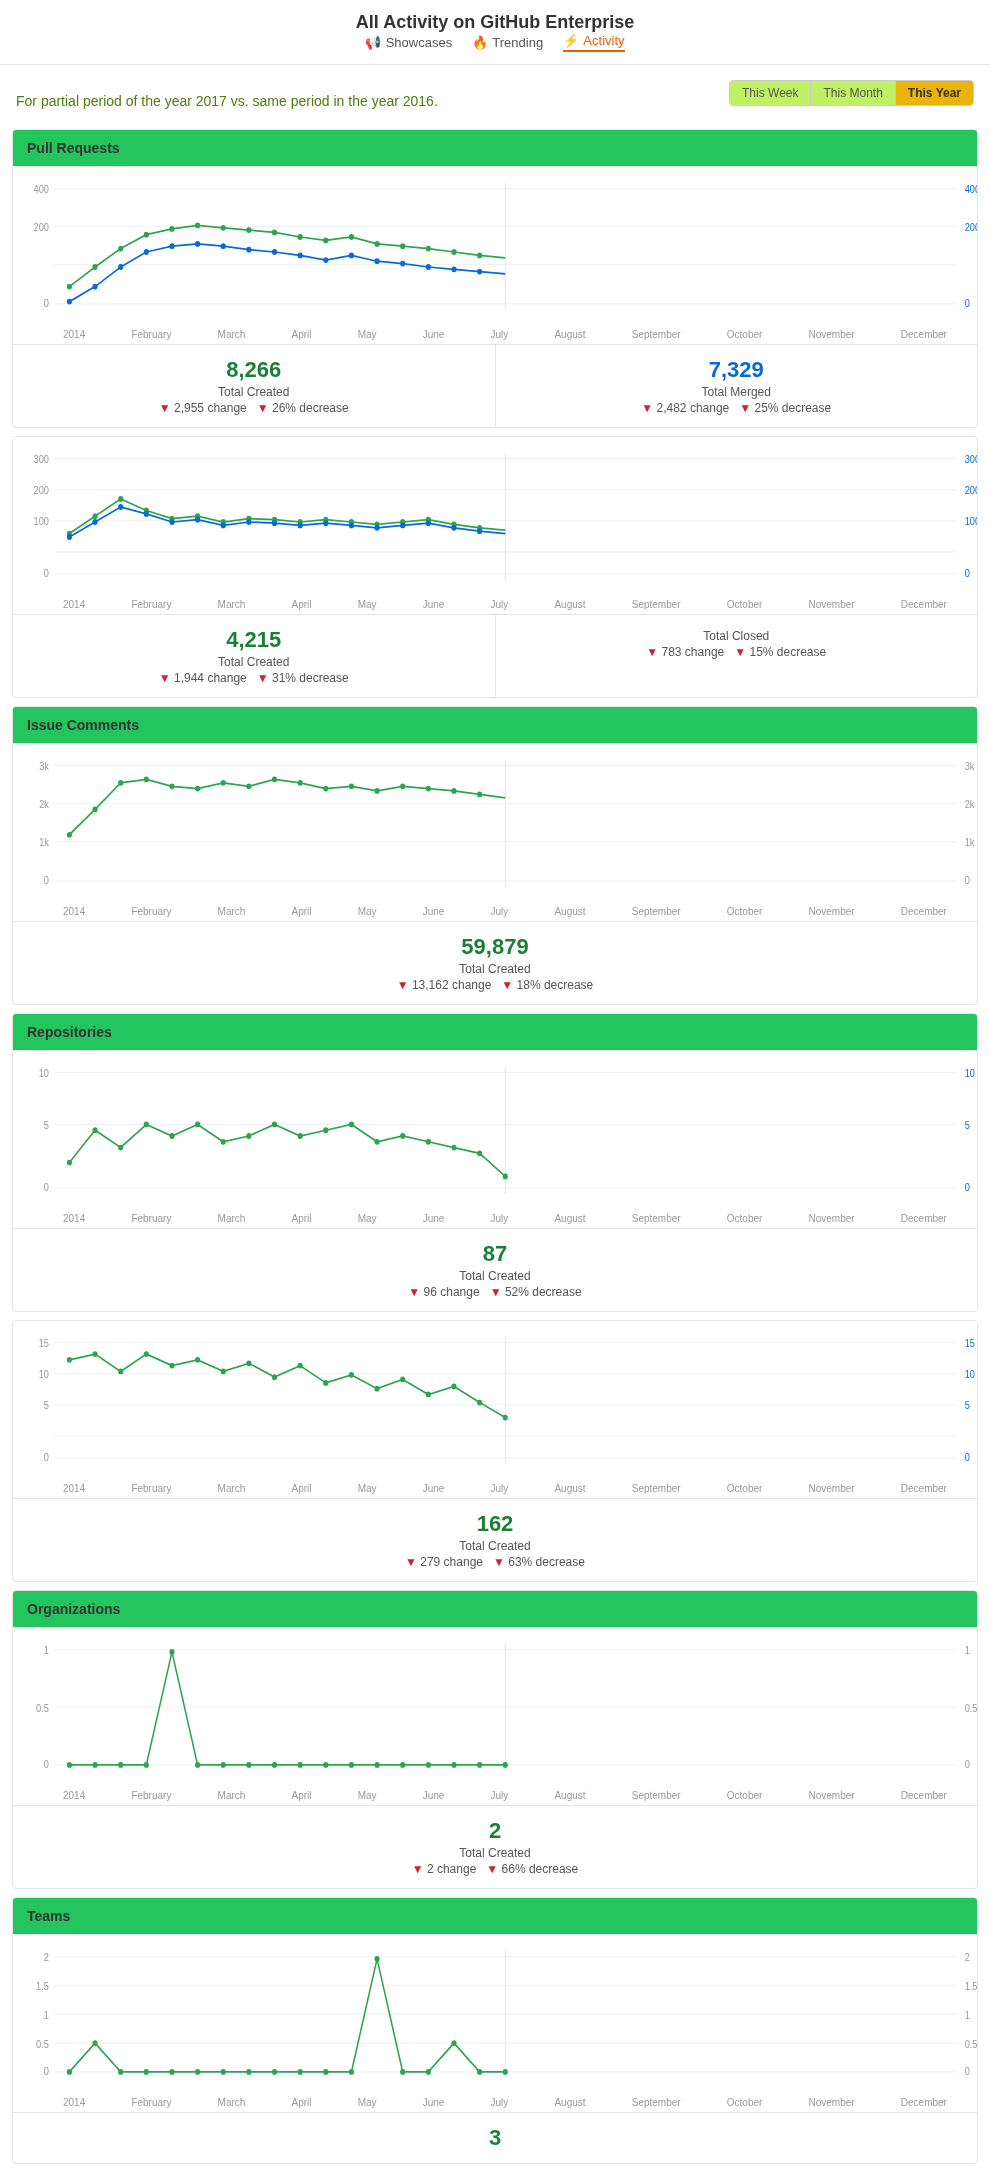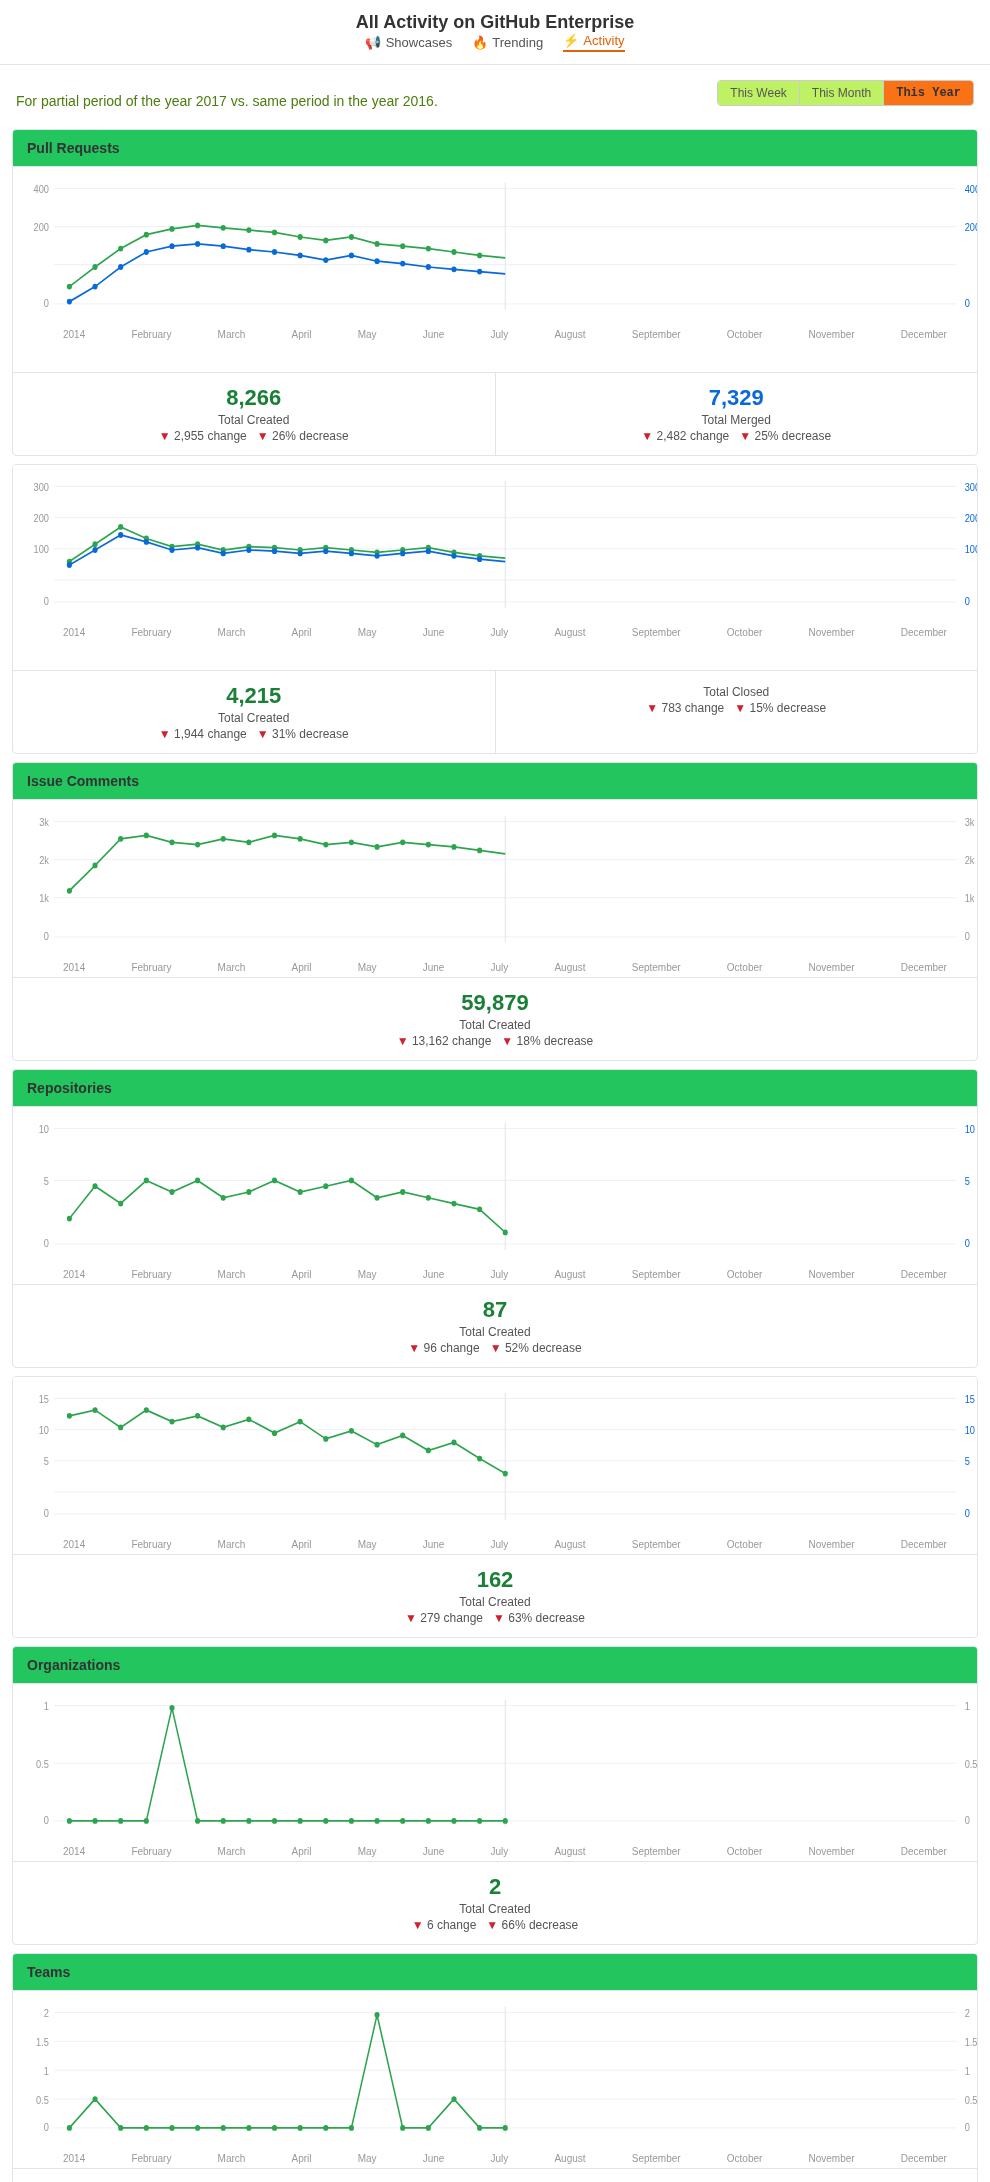--- a/index.html
+++ b/index.html
@@ -9,29 +9,29 @@
     .header-title { font-size: 18px; font-weight: 600; color: #333; }
     .header-nav { display: flex; align-items: center; gap: 20px; }
     .nav-item { display: flex; align-items: center; gap: 4px; color: #555; font-size: 13px; cursor: pointer; text-decoration: none; }
     .nav-item.active { color: #e36209; border-bottom: 2px solid #e36209; padding-bottom: 2px; }
 
     .subtitle-bar { display: flex; align-items: center; justify-content: space-between; padding: 12px 16px; }
     .subtitle-text { font-size: 14px; color: #4d7c0f; margin-top: 16px; }
     .period-buttons { display: flex; border: 1px solid #ccc; border-radius: 4px; overflow: hidden; }
     .period-btn { padding: 5px 12px; font-size: 12px; cursor: pointer; background: #bef264; border: none; border-right: 1px solid #ccc; color: #555; }
     .period-btn:last-child { border-right: none; }
-    .period-btn.active { background: #f97316; font-weight: 600; color: #333; font-family: Liberation Mono, monospace; }
+    .period-btn.active { background: #eab308; font-weight: 600; color: #333; }
 
     .section { border: 1px solid #e1e4e8; border-radius: 4px; margin: 8px 12px; overflow: hidden; }
     .section-title { font-size: 14px; font-weight: 600; padding: 10px 14px; background: #22c55e; border-bottom: 1px solid #e1e4e8; }
 
     .chart-area { padding: 10px 0 0 0; height: 160px; position: relative; background: #fff; }
     .chart-svg { width: 100%; height: 100%; }
 
-    .stats-row { display: flex; border-top: 1px solid #e1e4e8; margin-top: 28px; }
+    .stats-row { display: flex; border-top: 1px solid #e1e4e8; }
     .stat-cell { flex: 1; text-align: center; padding: 12px; border-right: 1px solid #e1e4e8; }
     .stat-cell:last-child { border-right: none; }
     .stat-number { font-size: 22px; font-weight: 600; color: #1a7f37; }
     .stat-number.blue { color: #0969da; }
     .stat-label { font-size: 12px; color: #555; margin: 2px 0; }
     .stat-change { font-size: 12px; color: #555; }
     .stat-change .arrow { color: #cf222e; }
 
     .single-stat { text-align: center; padding: 12px; border-top: 1px solid #e1e4e8; }
     .x-axis-labels { display: flex; justify-content: space-between; padding: 2px 30px 4px 50px; font-size: 10px; color: #999; }
@@ -516,21 +516,21 @@
         <span>October</span>
         <span>November</span>
         <span>December</span>
     </div>
   </div>
   <div class="single-stat">
     <div class="stat-number">2</div>
     <div class="stat-label">Total Created</div>
     <div class="stat-change">
       <span class="arrow">▼</span>
-      <span>6 change</span>
+      <span>2 change</span>
       &nbsp;
       <span class="arrow">▼</span>
       <span>66% decrease</span>
     </div>
   </div>
 </div>
 
 <div class="section">
   <div class="section-title">Teams</div>
   <div class="chart-container">

